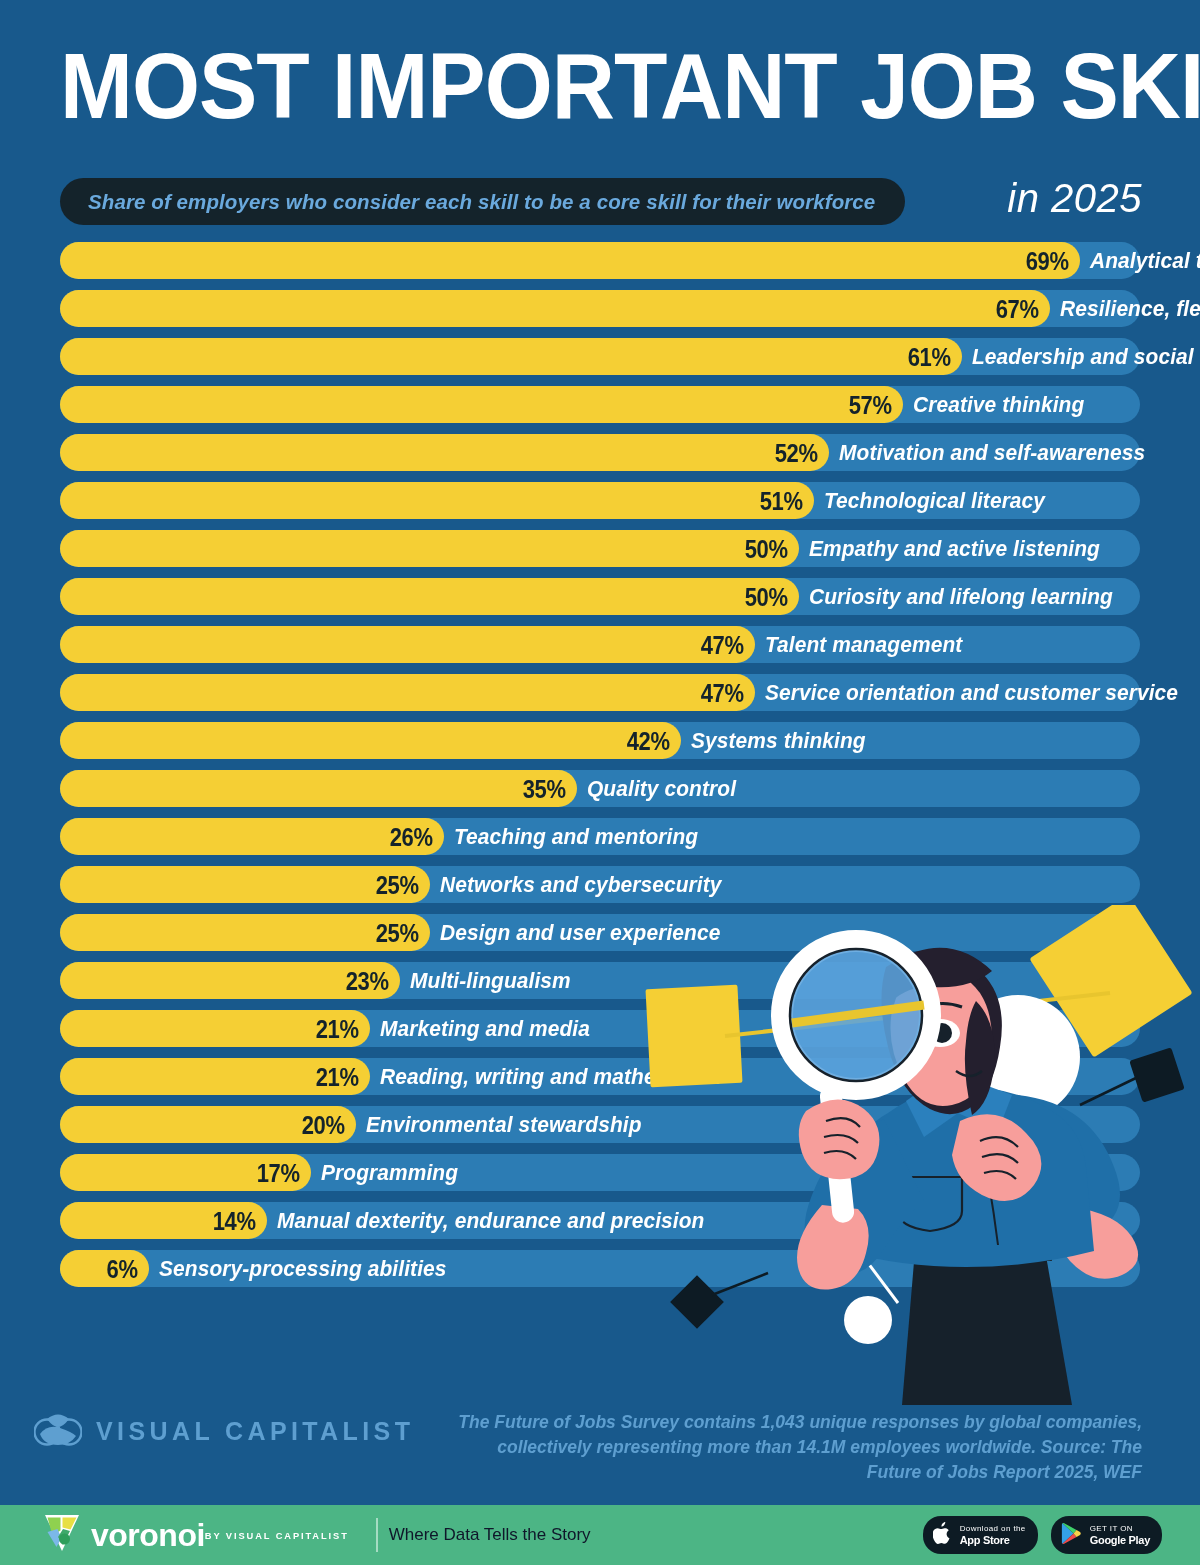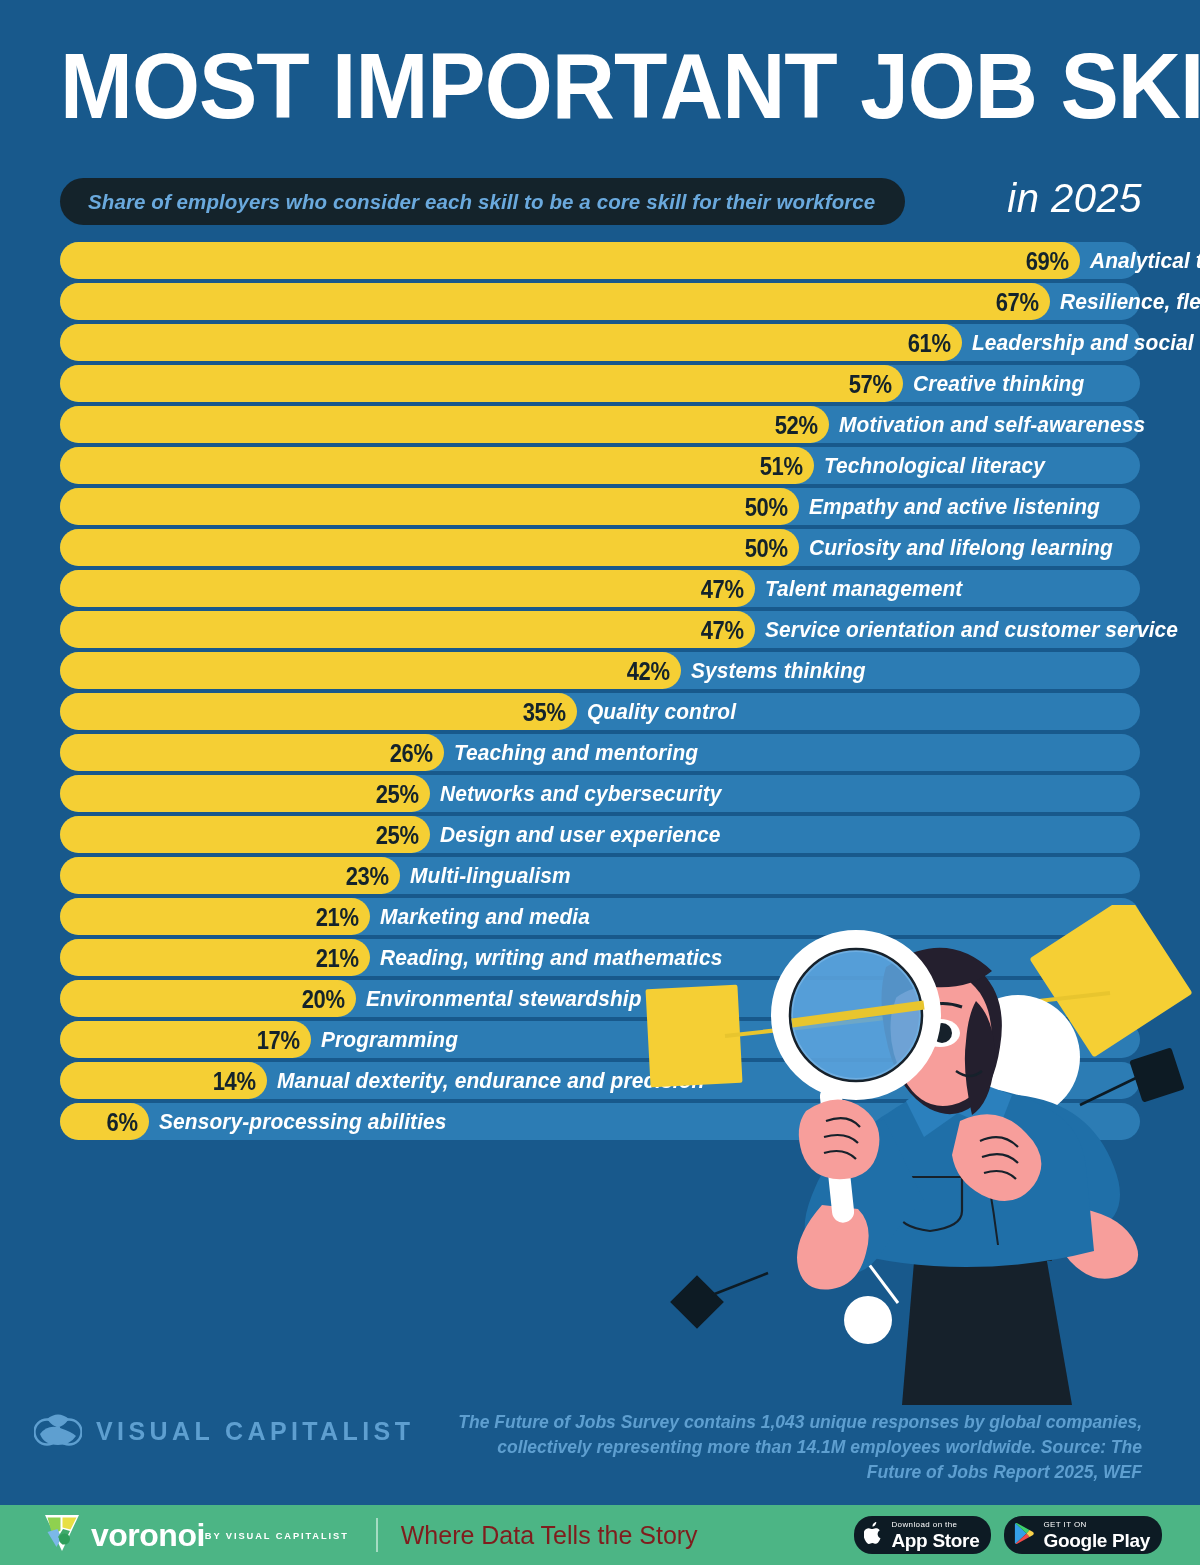--- a/index.html
+++ b/index.html
@@ -78,21 +78,21 @@
     position: absolute;
     left: 0;
     top: 242px;
     width: 1200px;
     height: 1152px;
   }
 
   .row {
     position: relative;
     height: 37px;
-    margin-bottom: 4px;
+    margin-bottom: 11px;
   }
 
   .track {
     position: absolute;
     left: 60px;
     top: 0;
     width: 1080px;
     height: 37px;
     background: #2c7cb4;
     border-radius: 19px;
@@ -227,23 +227,23 @@
   }
 
   #voronoi-divider {
     width: 2px;
     height: 34px;
     background: #a5dcc3;
     margin-left: 27px;
   }
 
   #voronoi-tagline {
-    color: #7f1d1d;
-    font-size: 25px;
-    margin-left: 23px;
+    color: #0f172a;
+    font-size: 17px;
+    margin-left: 11px;
     font-family: "Liberation Sans", sans-serif;
   }
 
   #store-badges {
     position: absolute;
     right: 38px;
     top: 11px;
     display: flex;
     gap: 13px;
   }
@@ -258,21 +258,21 @@
   }
   .badge-text { display: flex; flex-direction: column; line-height: 1; }
   .badge-small {
     color: #ffffff;
     font-size: 8px;
     letter-spacing: 0.4px;
     font-family: "Liberation Sans", sans-serif;
   }
   .badge-big {
     color: #ffffff;
-    font-size: 19px;
+    font-size: 11px;
     font-weight: bold;
     margin-top: 2px;
     letter-spacing: -0.3px;
     font-family: "Liberation Sans", sans-serif;
   }
 </style>
 </head>
 <body>
 
 <div id="header">

